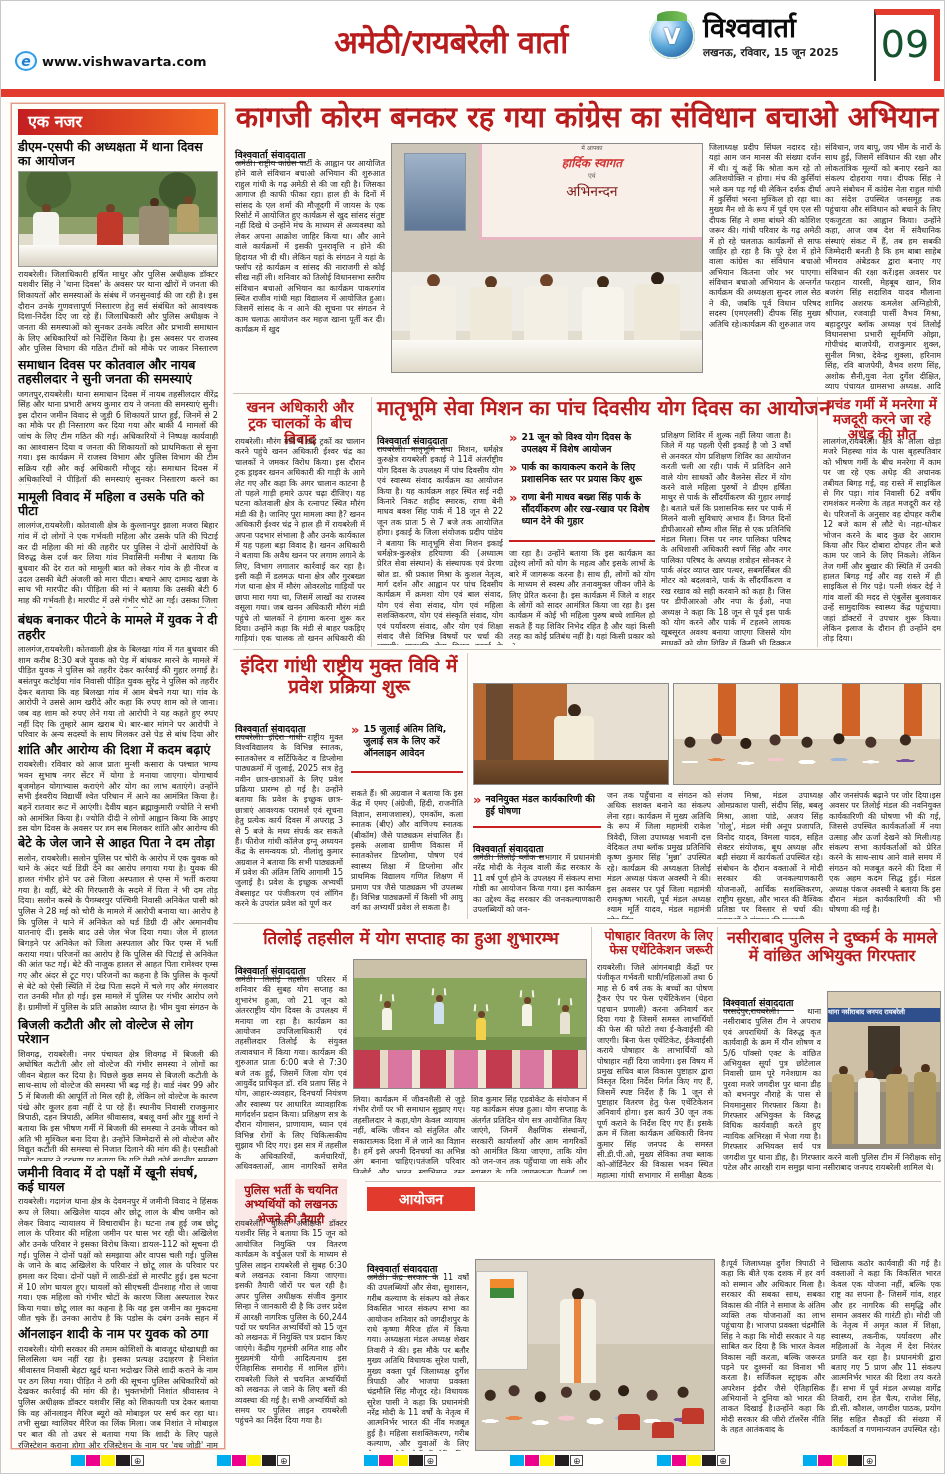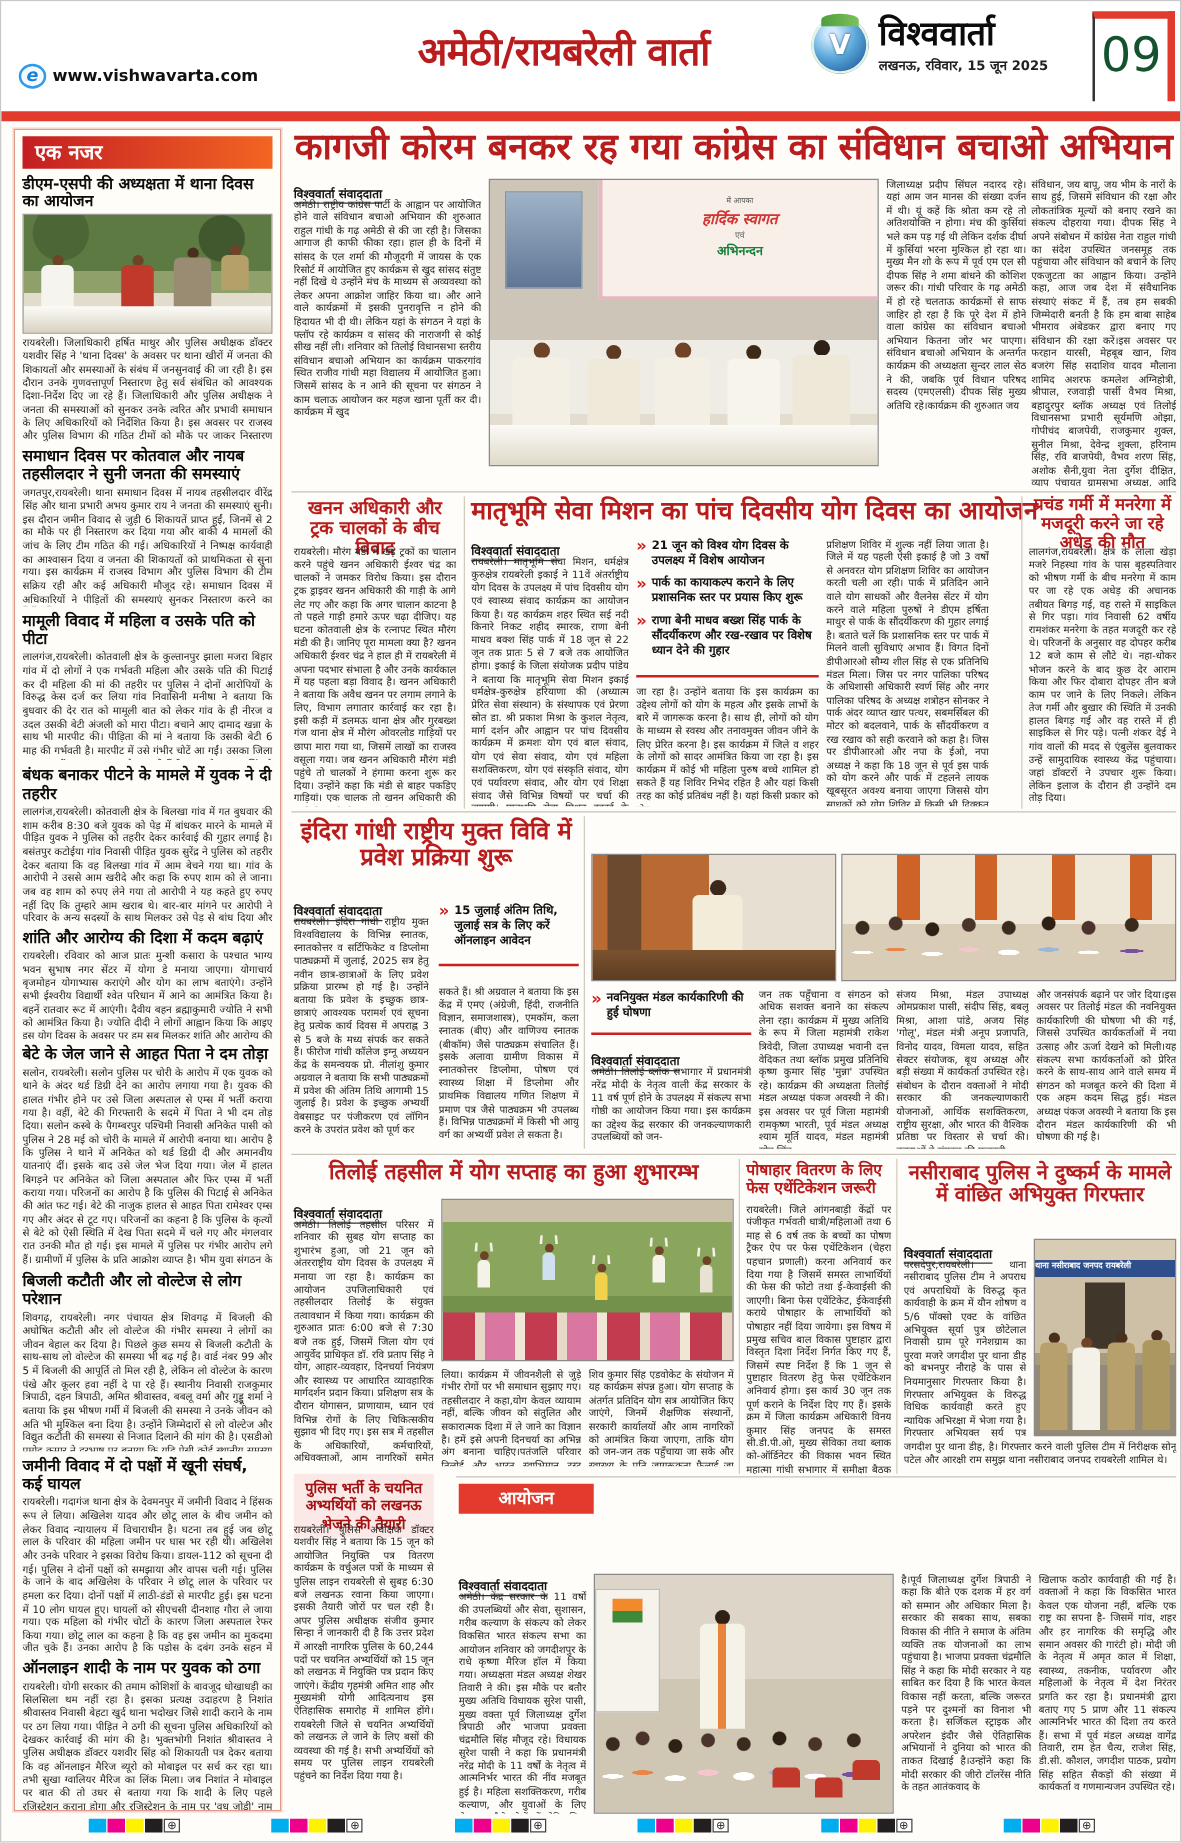--- a/index.html
+++ b/index.html
@@ -39,25 +39,25 @@
   .en-story{margin-bottom:5px}
   .en-hl{font-size:12.5px;font-weight:800;line-height:1.15;color:#0d0d0d;margin-bottom:2px}
   .en-bd{font-size:8.2px;line-height:1.3;text-align:justify;color:#232323;overflow:hidden}
   
   .ph{position:absolute;border:1px solid #8a8a8a;overflow:hidden}
   .fig{position:absolute}
   .fig .h{width:9px;height:9px;border-radius:50%;background:#6e4328;margin:0 auto}
   .fig .b{width:100%;height:calc(100% - 8px);border-radius:5px 5px 0 0;background:#f3efe4;margin-top:-1px}
   
   .ph-lead{background:linear-gradient(180deg,#cdc5b8 0 56%,#efece6 56% 82%,#e3ddd0 82% 100%)}
-  .lead-banner{position:absolute;left:28%;top:0;width:72%;height:42%;background:#f8f0e8;border-left:3px solid #e7b6c2;border-bottom:3px solid #e7b6c2;text-align:center;padding-top:12px}
+  .lead-banner{position:absolute;left:28%;top:0;width:72%;height:42%;background:#f8f0e8;border-left:3px solid #e7b6c2;border-bottom:3px solid #e7b6c2;text-align:center;padding-top:0}
   .lead-banner .s1{display:block;font-size:6px;color:#555}
   .lead-banner .s2{display:block;font-size:12px;font-weight:800;font-style:italic;color:#d33434;margin-top:2px}
   .lead-banner .s3{display:block;font-size:7px;color:#666}
-  .lead-banner .s4{display:block;font-size:10px;font-weight:700;color:#15803d;margin-top:1px}
+  .lead-banner .s4{display:block;font-size:14px;font-weight:400;color:#7f1d1d;margin-top:1px}
   .poster{position:absolute;background:linear-gradient(180deg,#9fb3c8,#5f7795);border:1px solid #8894a6}
   .lead-table{position:absolute;left:0;bottom:0;width:100%;height:14%;background:linear-gradient(180deg,#fbfaf6,#dfd9c9)}
   
   .ph-en{position:relative;width:100%;height:96px;border:1px solid #999;overflow:hidden;background:
     radial-gradient(circle at 80% 20%,#41582e 0 18px,transparent 19px),
     radial-gradient(circle at 15% 15%,#4c6636 0 22px,transparent 23px),
     linear-gradient(180deg,#5d7a42 0 48%,#8fa06a 48% 66%,#e2dccc 66% 100%);margin-bottom:2px}
   .en-table{position:absolute;left:0;bottom:0;width:100%;height:22%;background:linear-gradient(180deg,#fcfbf7,#d8d2c2)}
   
   .ph-modi1{background:linear-gradient(90deg,#b96a32 0 48%,#e6dfd2 48% 100%)}
@@ -340,21 +340,21 @@
         <div class="arms"></div>
         <div class="h"></div>
         <div class="b" style="background:#e8e2d2"></div>
       </div>
     <div class="mats"></div>
   </div>
   <div class="abs bt" style="left:352px;top:1094px;width:112px;height:78px">लिया। कार्यक्रम में जीवनशैली से जुड़े गंभीर रोगों पर भी समाधान सुझाए गए। तहसीलदार ने कहा,योग केवल व्यायाम नहीं, बल्कि जीवन को संतुलित और सकारात्मक दिशा में ले जाने का विज्ञान है। हमें इसे अपनी दिनचर्या का अभिन्न अंग बनाना चाहिए।पतंजलि परिवार तिलोई और भारत स्वाभिमान ट्रस्ट (पतंजलि) के तहसील प्रभारी</div>
   <div class="abs bt" style="left:470px;top:1094px;width:116px;height:78px">शिव कुमार सिंह एडवोकेट के संयोजन में यह कार्यक्रम संपन्न हुआ। योग सप्ताह के अंतर्गत प्रतिदिन योग सत्र आयोजित किए जाएंगे, जिनमें शैक्षणिक संस्थानों, सरकारी कार्यालयों और आम नागरिकों को आमंत्रित किया जाएगा, ताकि योग को जन-जन तक पहुँचाया जा सके और स्वास्थ्य के प्रति जागरूकता फैलाई जा सके।</div>
   <div class="vr" style="left:590px;top:926px;height:252px"></div>
 
-  <div class="abs hl" style="left:596px;top:928px;width:116px;font-size:12.5px;text-align:left">पोषाहार वितरण के लिए फेस एथेंटिकेशन जरूरी</div>
+  <div class="abs hl" style="left:596px;top:928px;width:116px;font-size:12.5px;text-align:right">पोषाहार वितरण के लिए फेस एथेंटिकेशन जरूरी</div>
   <div class="abs bt" style="left:596px;top:962px;width:116px;height:216px">रायबरेली। जिले आंगनबाड़ी केंद्रों पर पंजीकृत गर्भवती धात्री/महिलाओं तथा 6 माह से 6 वर्ष तक के बच्चों का पोषण ट्रैकर ऐप पर फेस एथेंटिकेशन (चेहरा पहचान प्रणाली) करना अनिवार्य कर दिया गया है जिसमें समस्त लाभार्थियों की फेस की फोटो तथा ई-केवाईसी की जाएगी। बिना फेस एथेंटिकेट, ईकेवाईसी कराये पोषाहार के लाभार्थियों को पोषाहार नहीं दिया जायेगा। इस विषय में प्रमुख सचिव बाल विकास पुष्टाहार द्वारा विस्तृत दिशा निर्देश निर्गत किए गए हैं, जिसमें स्पष्ट निर्देश हैं कि 1 जून से पुष्टाहार वितरण हेतु फेस एथेंटिकेशन अनिवार्य होगा। इस कार्य 30 जून तक पूर्ण कराने के निर्देश दिए गए हैं। इसके क्रम में जिला कार्यक्रम अधिकारी विनय कुमार सिंह जनपद के समस्त सी.डी.पी.ओ, मुख्य सेविका तथा ब्लाक को-ऑर्डिनेटर की विकास भवन स्थित महात्मा गांधी सभागार में समीक्षा बैठक कर इस कार्य को 30 जून तक अनिवार्यतः पूर्ण करने के निर्देश दिए गए।</div>
   <div class="vr" style="left:716px;top:926px;height:252px"></div>
 
   <div class="abs hl" style="left:722px;top:928px;width:218px;font-size:16px;text-align:center">नसीराबाद पुलिस ने दुष्कर्म के मामले में वांछित अभियुक्त गिरफ्तार</div>
   <div class="abs" style="left:722px;top:990px"><span class="byline">विश्ववार्ता संवाददाता</span></div>
   <div class="abs bt" style="left:722px;top:1006px;width:98px;height:142px">परसदेपुर,रायबरेली। थाना नसीराबाद पुलिस टीम ने अपराध एवं अपराधियों के विरुद्ध कृत कार्यवाही के क्रम में यौन शोषण व 5/6 पॉक्सो एक्ट के वांछित अभियुक्त सूर्या पुत्र छोटेलाल निवासी ग्राम पूरे गनेशग्राम का पुरवा मजरे जगदीश पुर थाना डीह को बभनपुर नौराहे के पास से नियमानुसार गिरफ्तार किया है। गिरफ्तार अभियुक्त के विरुद्ध विधिक कार्यवाही करते हुए न्यायिक अभिरक्षा में भेजा गया है। गिरफ्तार अभियुक्त सूर्य पुत्र छोटेलाल निवासी ग्राम पूरे गनेशग्राम का पुरवा मजरे</div>
   <div class="ph ph-police" style="left:826px;top:990px;width:114px;height:158px">
     <div class="police-sign">थाना नसीराबाद जनपद रायबरेली</div>
     <div class="p-door"></div>
     <div class="fig" style="left:4px;bottom:4px;width:22px;height:78px">

